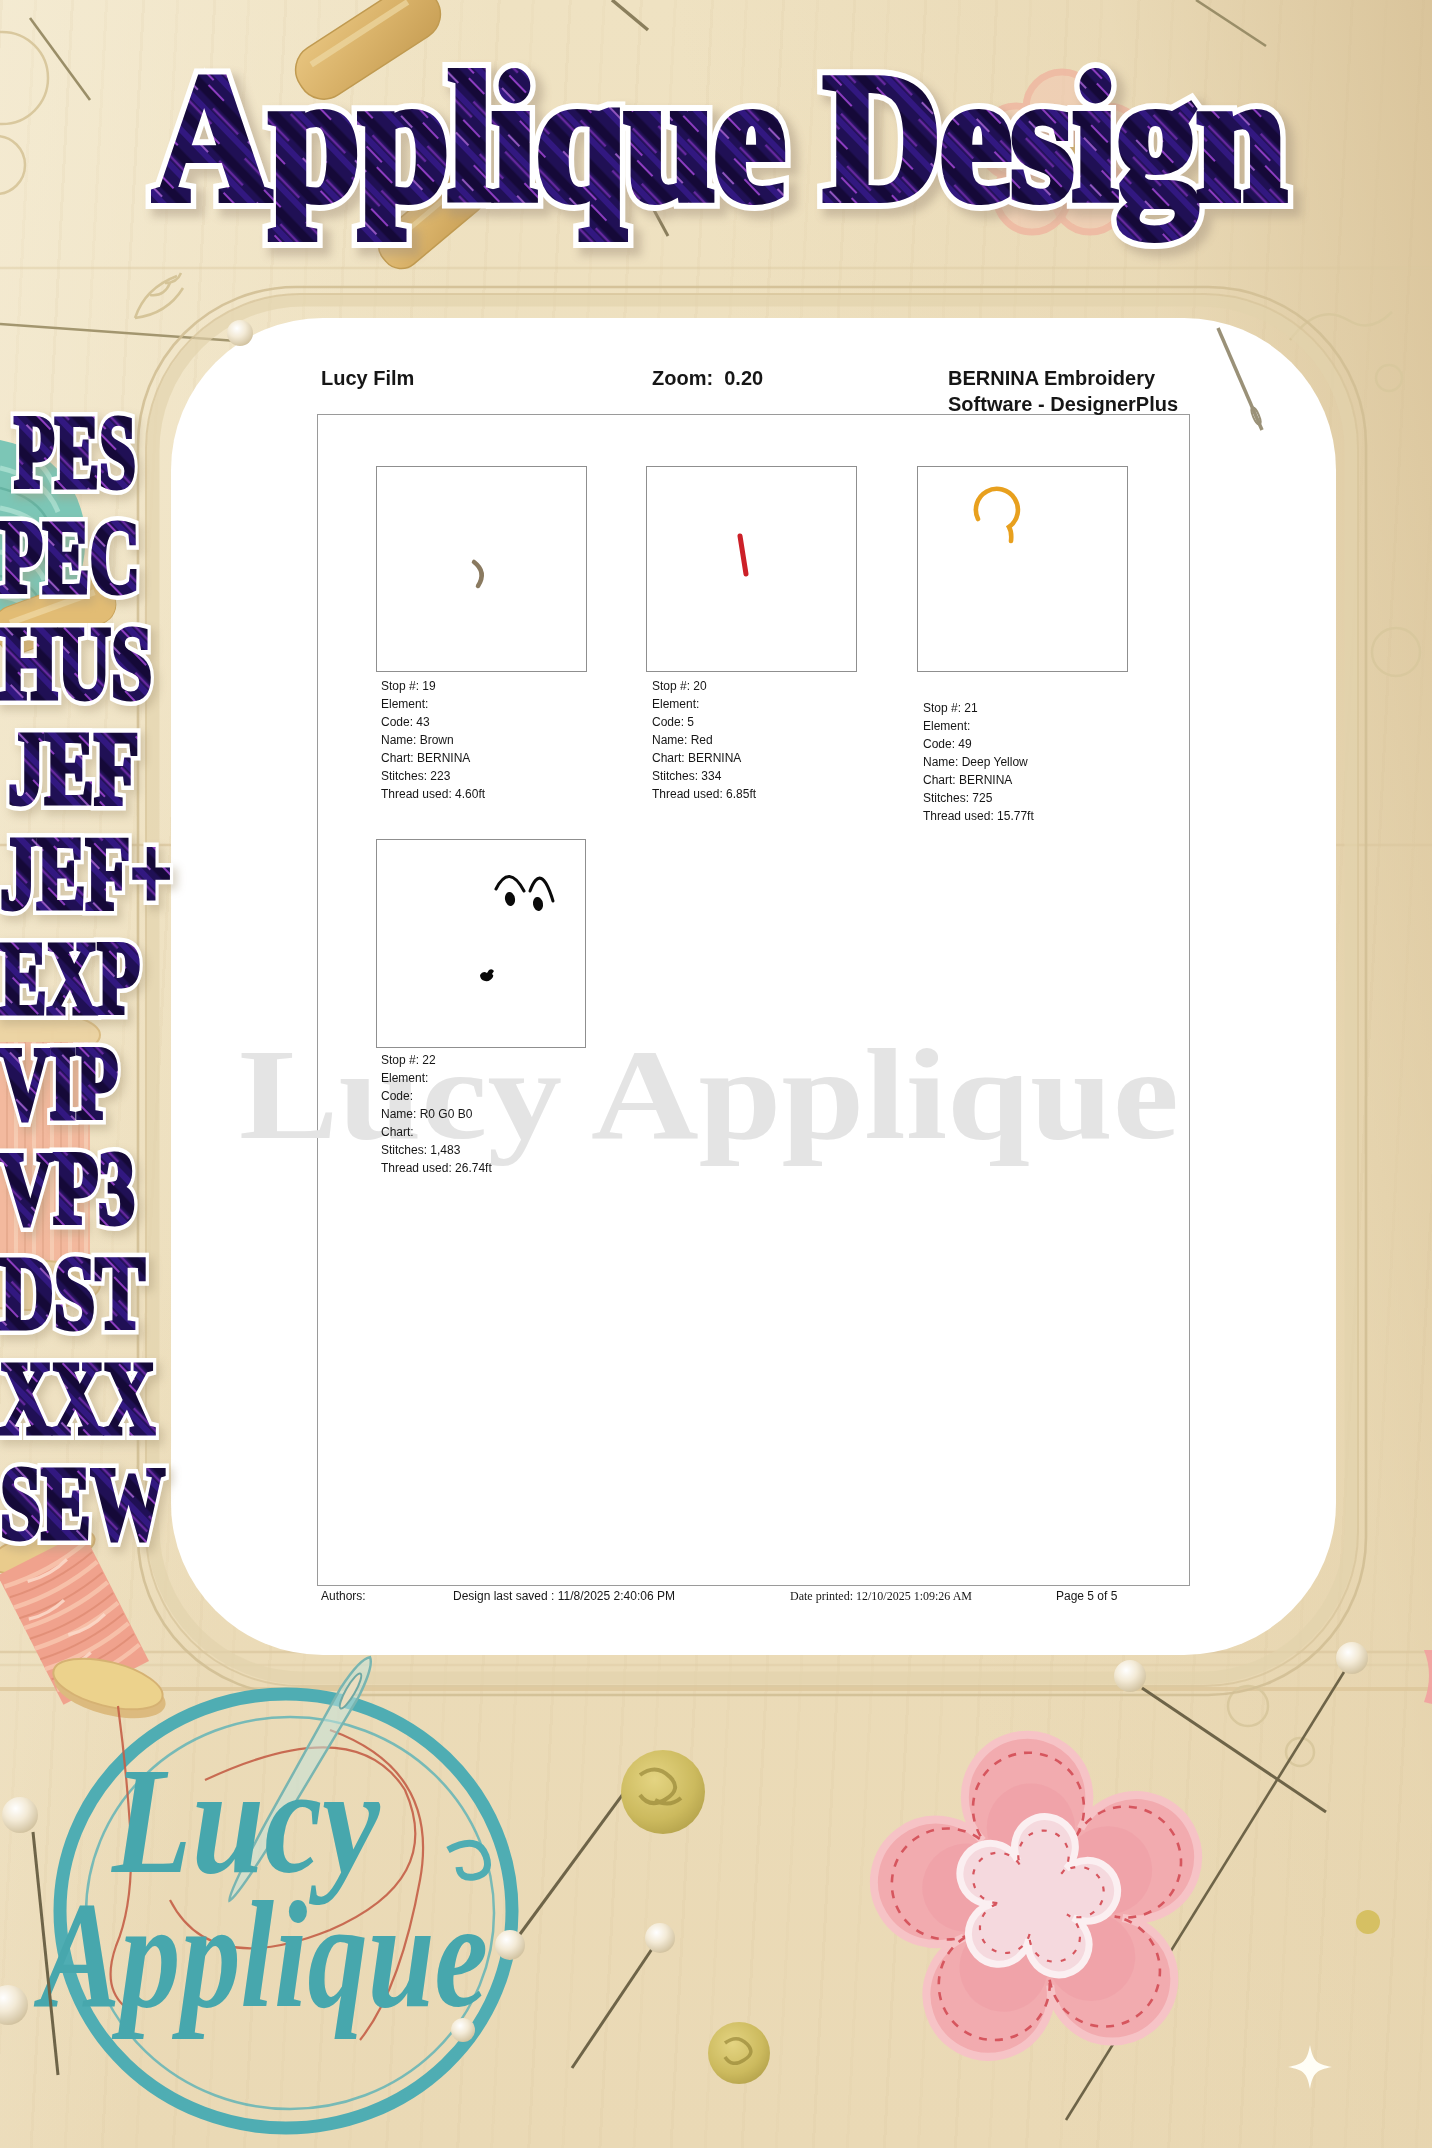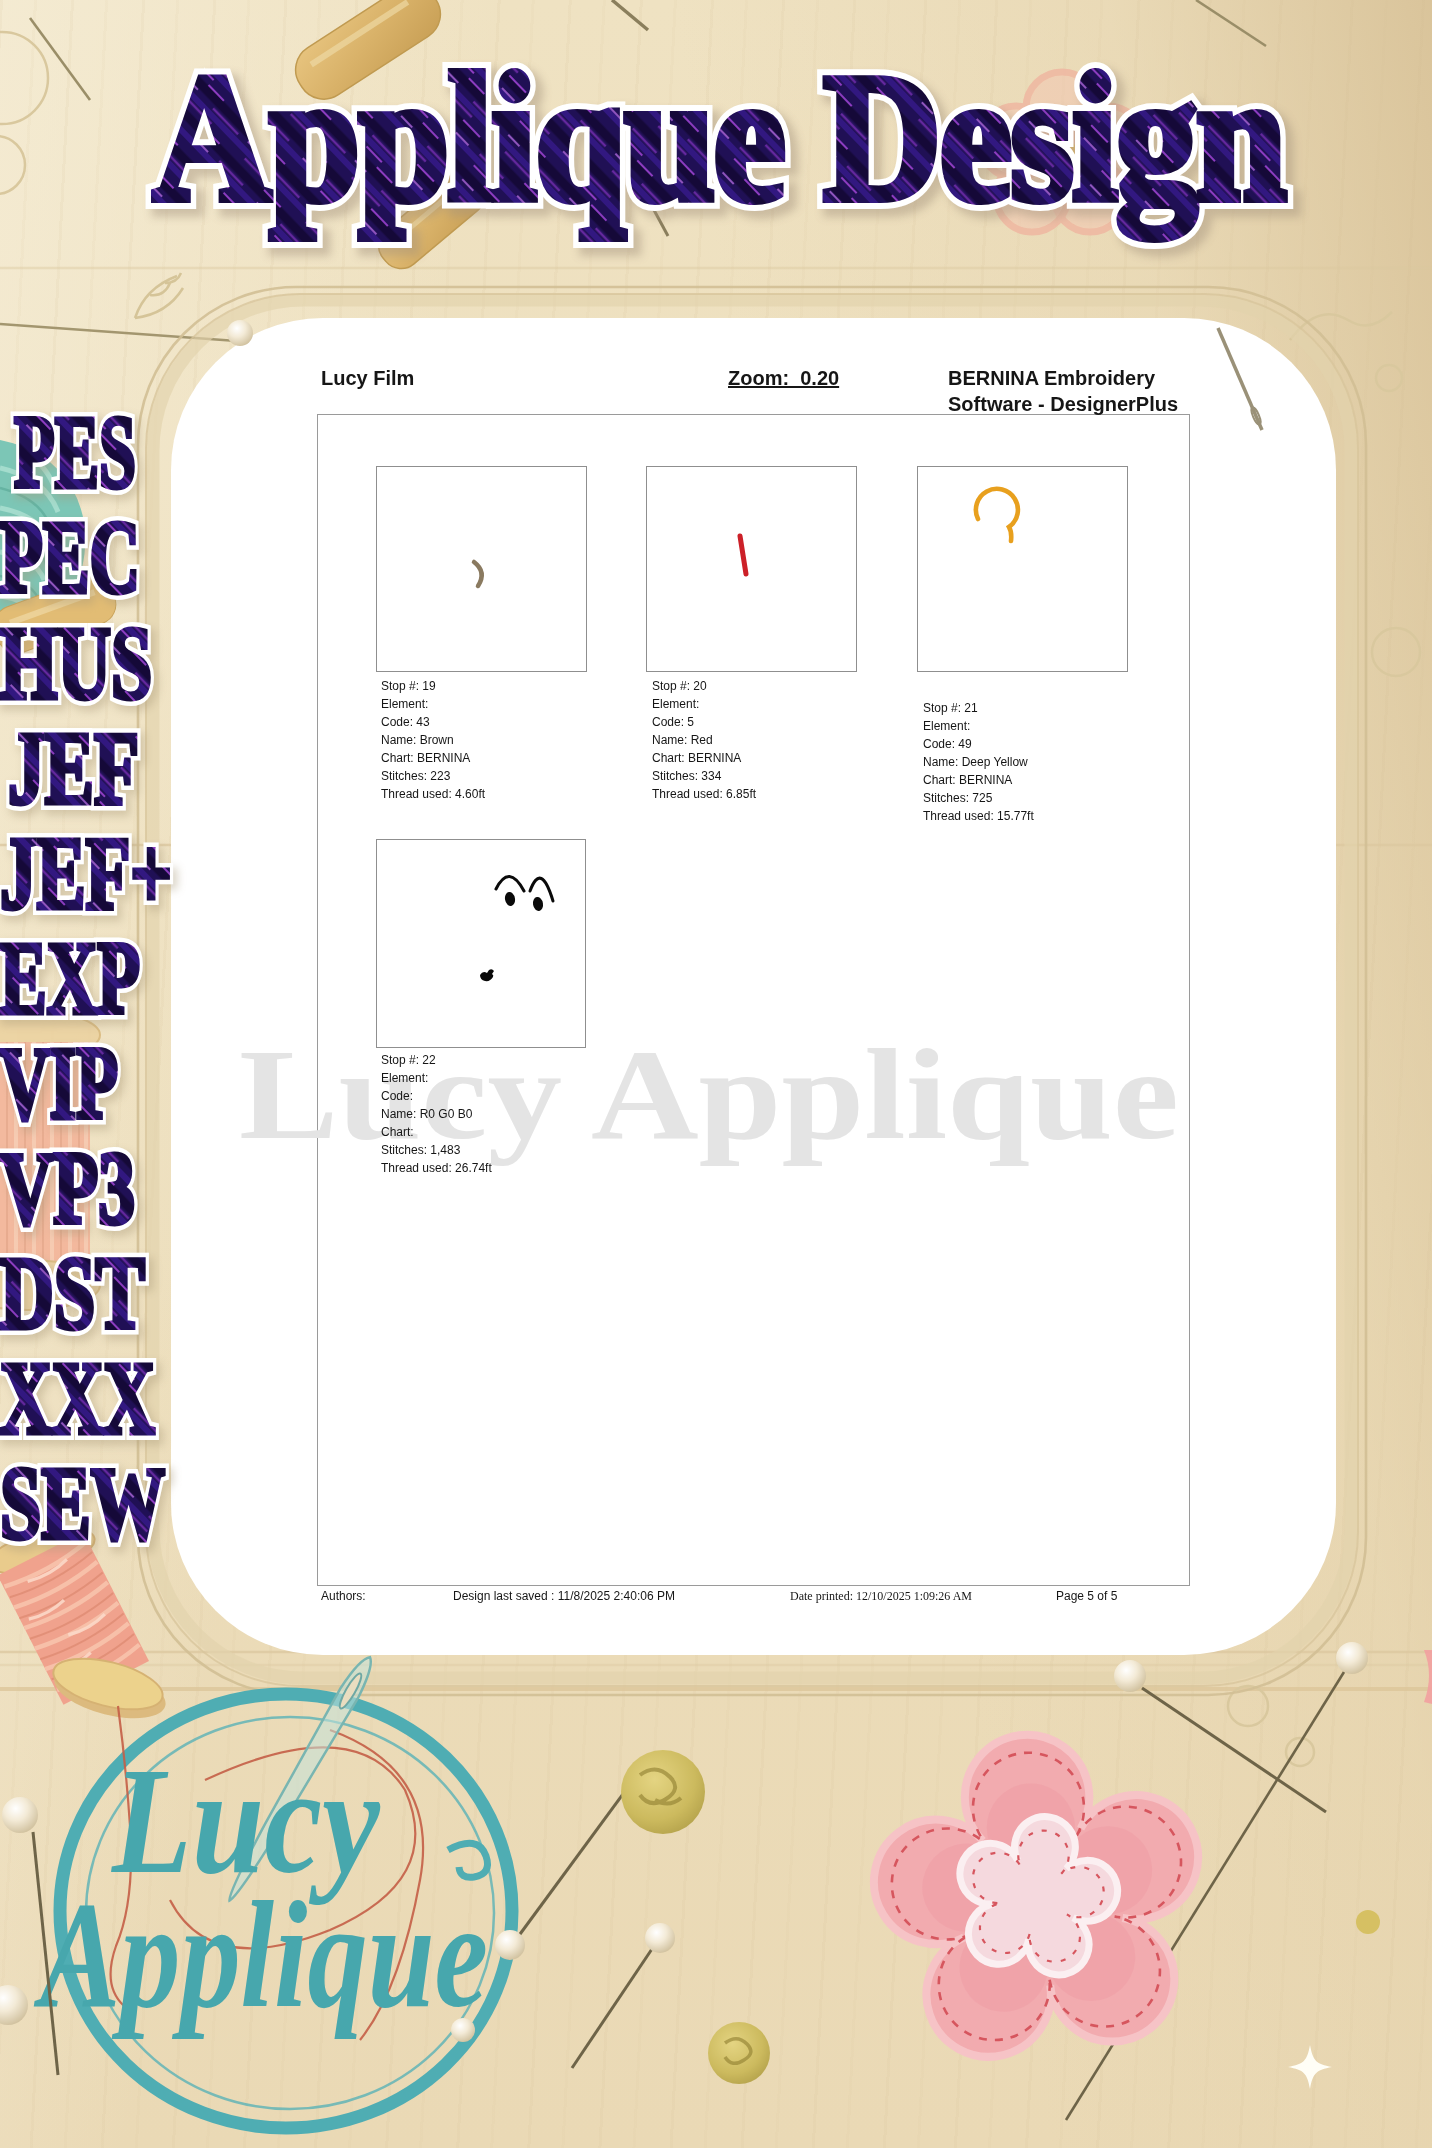--- a/index.html
+++ b/index.html
@@ -295,21 +295,21 @@
   <ellipse cx="538" cy="904" rx="5" ry="7" transform="rotate(-10 538 904)"></ellipse>
   <path d="M480,975 q3,-5 7,-2 l2,-3 q3,-2 5,1 l-2,3 q2,1 1,3 q-3,5 -8,4 q-5,-1 -5,-6 Z"></path>
 </g>
 
 <path d="M1218,328 L1262,430" stroke="#9a9178" stroke-width="3.5" fill="none"></path>
 <ellipse cx="1256" cy="416" rx="3" ry="9" fill="none" stroke="#9a9178" stroke-width="2" transform="rotate(-23 1256 416)"></ellipse>
 </svg>
 
 <div class="t hd" style="left:321px;top:366px;">Lucy Film</div>
 
-<div class="t hd" style="left:728px;top:366px;text-decoration:underline;">Zoom:&nbsp; 0.20</div>
+<div class="t hd" style="left:652px;top:366px;">Zoom:&nbsp; 0.20</div>
 
 <div class="t hd" style="left:948px;top:366px;">BERNINA Embroidery<br>Software - DesignerPlus</div>
 
 <div class="t cap" style="left:381px;top:677px;">Stop #: 19<br>Element:<br>Code: 43<br>Name: Brown<br>Chart: BERNINA<br>Stitches: 223<br>Thread used: 4.60ft</div>
 
 <div class="t cap" style="left:652px;top:677px;">Stop #: 20<br>Element:<br>Code: 5<br>Name: Red<br>Chart: BERNINA<br>Stitches: 334<br>Thread used: 6.85ft</div>
 
 <div class="t cap" style="left:923px;top:677px;margin-top:22px;">Stop #: 21<br>Element:<br>Code: 49<br>Name: Deep Yellow<br>Chart: BERNINA<br>Stitches: 725<br>Thread used: 15.77ft</div>
 
 <div class="t cap" style="left:381px;top:1051px;">Stop #: 22<br>Element:<br>Code:<br>Name: R0 G0 B0<br>Chart:<br>Stitches: 1,483<br>Thread used: 26.74ft</div>

